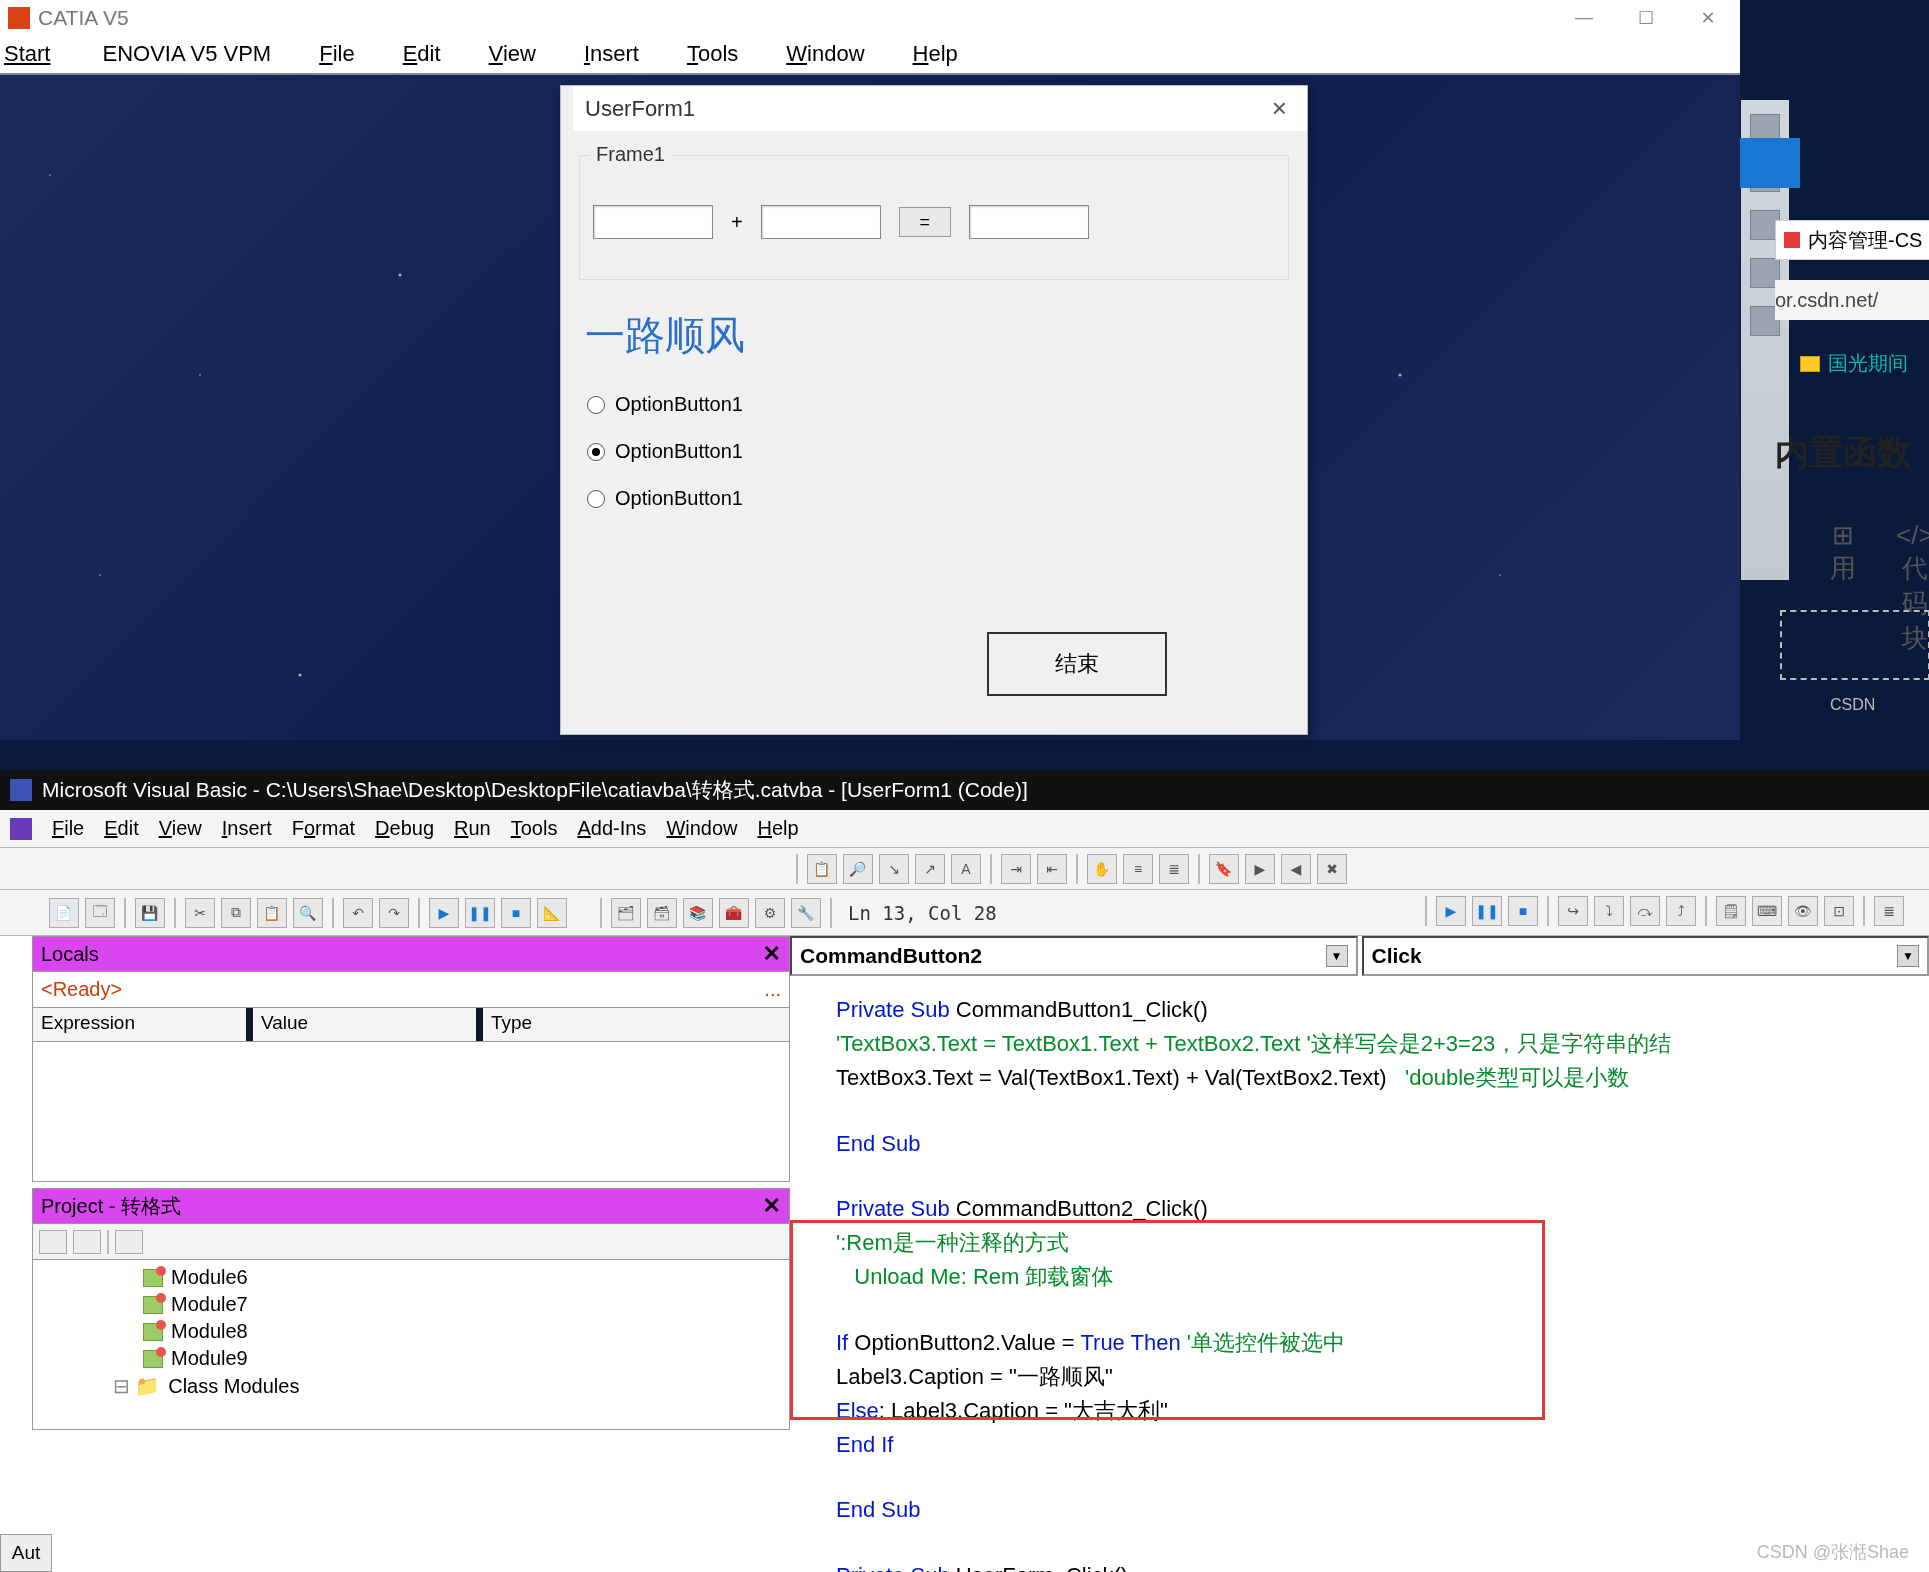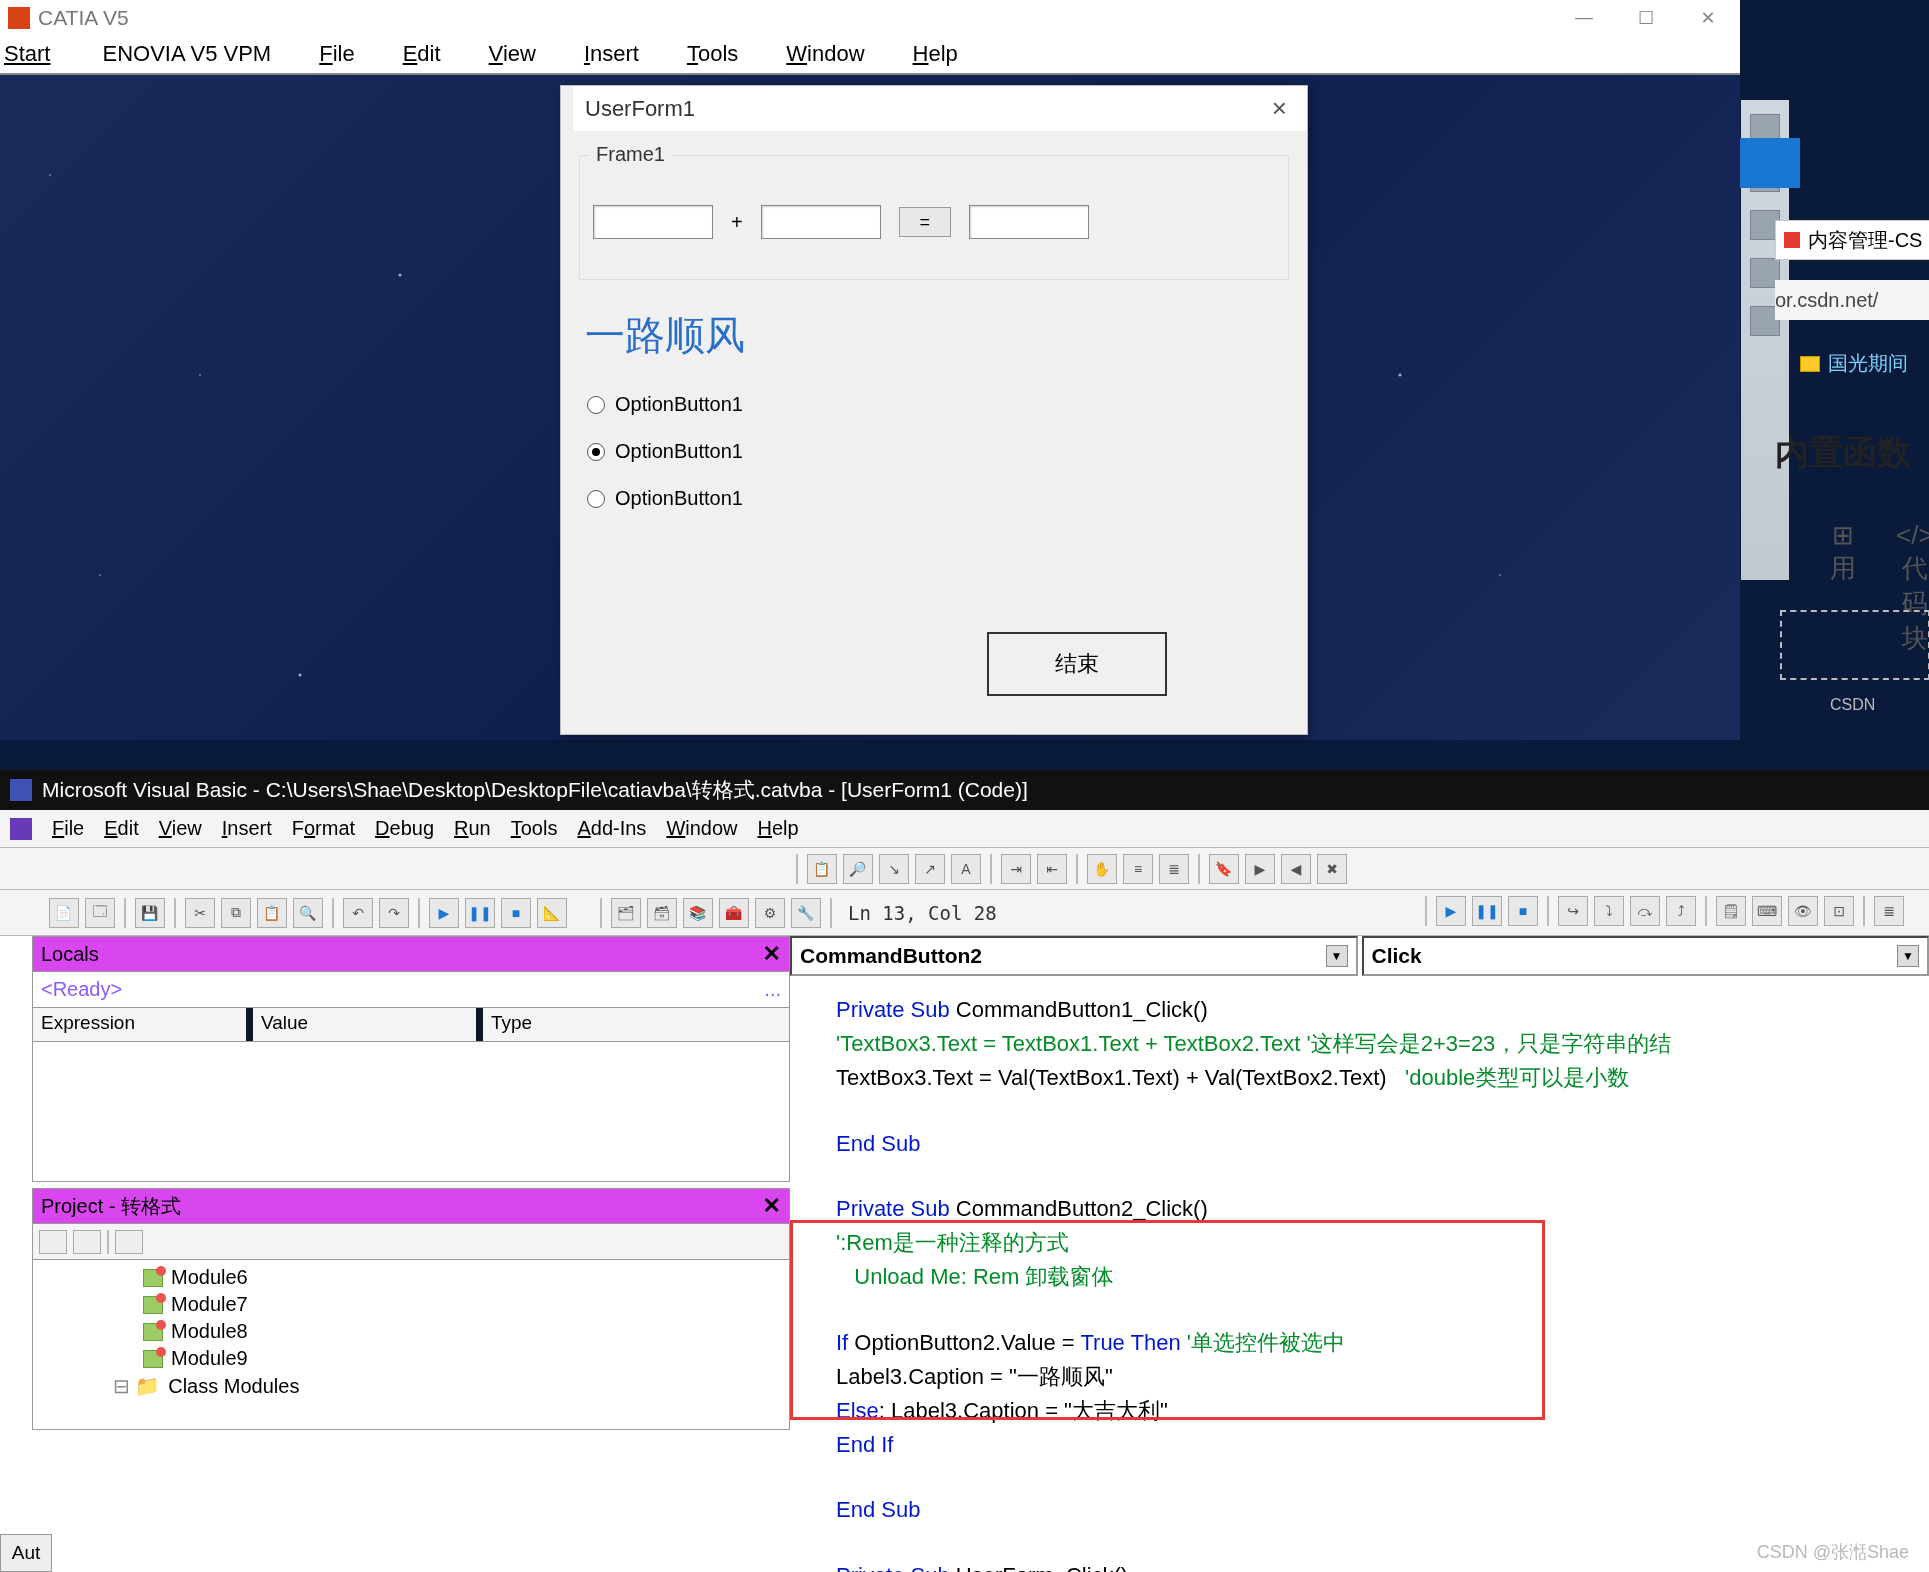--- a/index.html
+++ b/index.html
@@ -40,21 +40,21 @@
 
 
 .rightstrip { position:absolute; top:100px; right:140px; width:48px; height:480px; background:linear-gradient(#cfd6de,#c2c9d1); display:flex; flex-direction:column; align-items:center; gap:18px; padding-top:14px; }
 .rightstrip .ico { width:30px; height:30px; background:#9aa4ae; border:1px solid #7a8490; }
 .rightblue { position:absolute; top:138px; left:1740px; width:60px; height:50px; background:#1976d2; }
 
 
 .browsertab { position:absolute; top:220px; left:1775px; width:160px; height:40px; background:#fff; border:1px solid #ccc; display:flex; align-items:center; padding-left:8px; font-size:20px; }
 .browsertab .redbox{width:16px;height:16px;background:#e53935;margin-right:8px;}
 .addrbar { position:absolute; top:280px; left:1775px; width:160px; height:40px; background:#f4f4f4; display:flex; align-items:center; font-size:20px; color:#444; }
-.folderrow { position:absolute; top:350px; left:1800px; display:flex; align-items:center; gap:8px; font-size:20px; color:#7dd3fc; }
+.folderrow { position:absolute; top:350px; left:1800px; display:flex; align-items:center; gap:8px; font-size:20px; color:#14b8a6; }
 .folderrow .fld{width:20px;height:16px;background:#ffca28;border:1px solid #c79a00;}
 .heading-cn { position:absolute; top:430px; left:1775px; font-size:34px; font-weight:600; color:#222; }
 .chips { position:absolute; top:520px; left:1830px; display:flex; gap:40px; font-size:20px; color:#555; text-align:center; }
 .chips div span{display:block;font-size:26px;}
 .dottedbox { position:absolute; top:610px; left:1780px; width:150px; height:70px; border:2px dashed #bbb; }
 .watermark-csdn { position:absolute; top:696px; left:1830px; font-size:16px; color:#bbb; }
 
 
 .vbwin { position:absolute; top:770px; left:0; width:1929px; height:802px; background:#fff; }
 .vb-titlebar { height:40px; background:#111; color:#fff; display:flex; align-items:center; padding-left:10px; font-size:21px; }
@@ -67,21 +67,21 @@
 .vb-tool1 { height:42px; background:#f4f4f4; border-bottom:1px solid #bbb; display:flex; align-items:center; padding-left:790px; }
 .tbdiv{width:2px;height:30px;background:#bbb;margin:0 6px;}
 .tico{width:30px;height:30px;border:1px solid #aaa;background:#e8e8e8;margin:0 3px;display:inline-flex;align-items:center;justify-content:center;font-size:14px;color:#555;}
 
 .vb-tool2 { height:46px; background:#f4f4f4; border-bottom:1px solid #bbb; display:flex; align-items:center; padding-left:46px; position:relative; }
 .vb-tool2 .gap{width:24px;}
 .lncol{font-size:19px;color:#333;font-family:Consolas,monospace;padding-left:10px;}
 .tool2-right{position:absolute;right:22px;top:6px;display:flex;align-items:center;}
 .panelhdr { height:36px; background:#d946ef; border:1px solid #999; display:flex; align-items:center; justify-content:space-between; padding:0 8px; font-size:20px; }
 .panelhdr .x{font-weight:bold;font-size:22px;}
-.ready { height:36px; border:1px solid #999; border-top:none; display:flex; align-items:center; justify-content:space-between; padding:0 8px; color:#8b5cf6; font-size:20px; background:#fff; }
+.ready { height:36px; border:1px solid #999; border-top:none; display:flex; align-items:center; justify-content:space-between; padding:0 8px; color:#c2410c; font-size:20px; background:#fff; }
 .tblhdr { height:34px; display:flex; border:1px solid #999; border-top:none; background:#f4f4f4; font-size:19px; }
 .tblhdr div{border-right:7px solid #0f172a;padding:4px 8px;}
 .tblhdr div:nth-child(1){width:220px;}
 .tblhdr div:nth-child(2){width:230px;}
 .tblhdr div:nth-child(3){flex:1;border-right:none;}
 .tblbody{height:140px;border:1px solid #999;border-top:none;background:#fff;}
 
 .projhdr{margin-top:6px;}
 .projtools{height:36px;border:1px solid #999;border-top:none;background:#f4f4f4;display:flex;align-items:center;padding-left:6px;gap:6px;}
 .projtools .pt{width:28px;height:24px;border:1px solid #aaa;background:#eee;}

